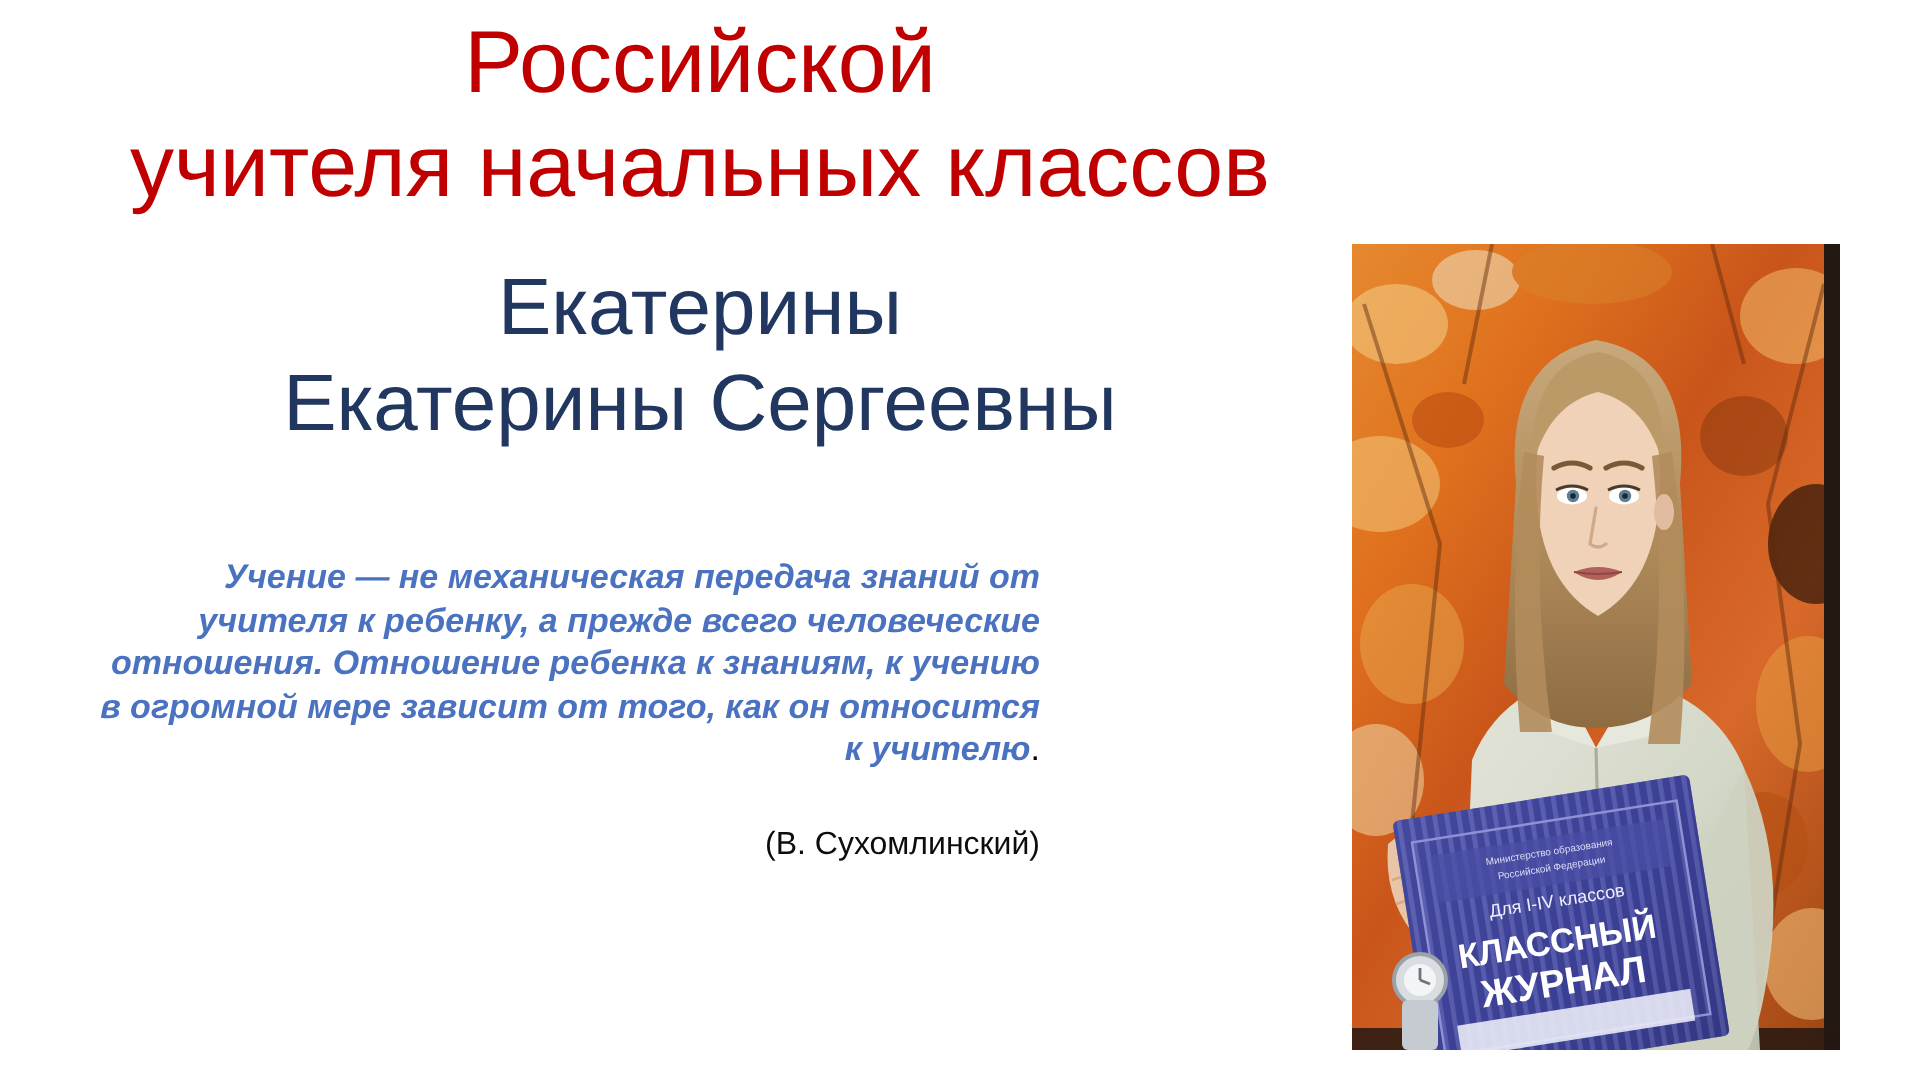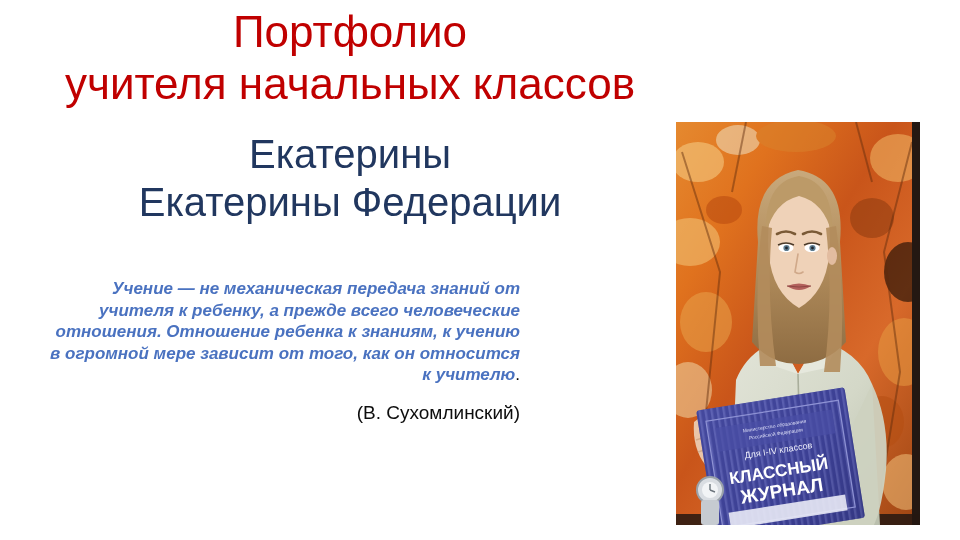--- a/index.html
+++ b/index.html
@@ -73,23 +73,23 @@
     font-weight: 700;
     text-align: right;
     margin-top: 35px;
   }
   .quote-period {
     color: #000000;
     font-style: normal;
     font-weight: 400;
   }
   .quote-author {
-    margin-top: 15px;
+    margin-top: 25px;
     color: #0D0D0D;
-    font-size: 19px;
+    font-size: 16px;
     line-height: 24px;
     font-style: normal;
     font-weight: 400;
     text-align: right;
   }
 
   
   .photo {
     position: absolute;
     left: 676px;
@@ -100,27 +100,27 @@
     background: #7a3a14;
   }
   .photo svg { display: block; }
 </style>
 </head>
 <body>
 
 <div id="slide">
 
   <div class="title-block">
-    <div class="title-line">Портфолио</div>
+    <div class="title-line">Российской</div>
     <div class="title-line">учителя начальных классов</div>
   </div>
 
   <div class="name-block">
     <div class="name-line">Екатерины</div>
-    <div class="name-line">Екатерины Федерации</div>
+    <div class="name-line">Екатерины Сергеевны</div>
   </div>
 
   <div class="quote-block">
     <div class="quote-text"><span>Учение — не механическая передача знаний от учителя к ребенку, а прежде всего человеческие отношения. Отношение ребенка к знаниям, к учению в огромной мере зависит от того, как он относится к учителю</span><span class="quote-period">.</span></div>
     <div class="quote-author">(В. Сухомлинский)</div>
   </div>
 
   <div class="photo">
     <svg width="244" height="403" viewBox="0 0 244 403" xmlns="http://www.w3.org/2000/svg">
       <defs>

